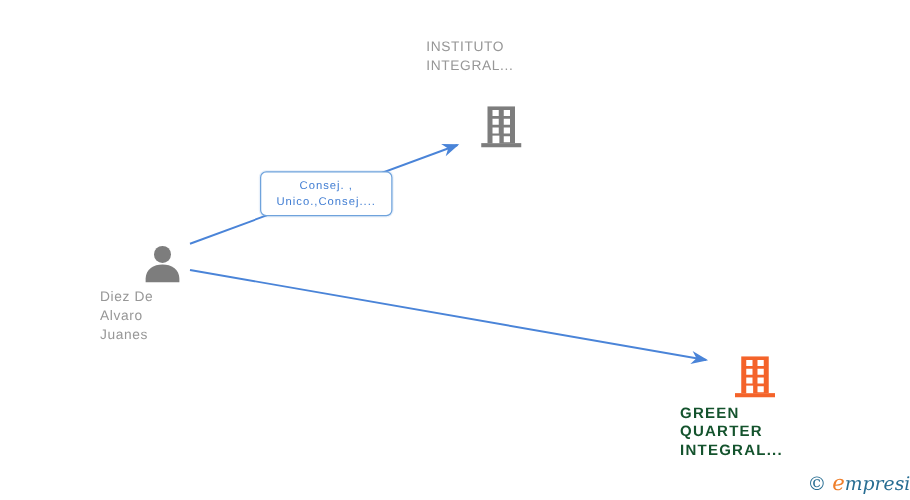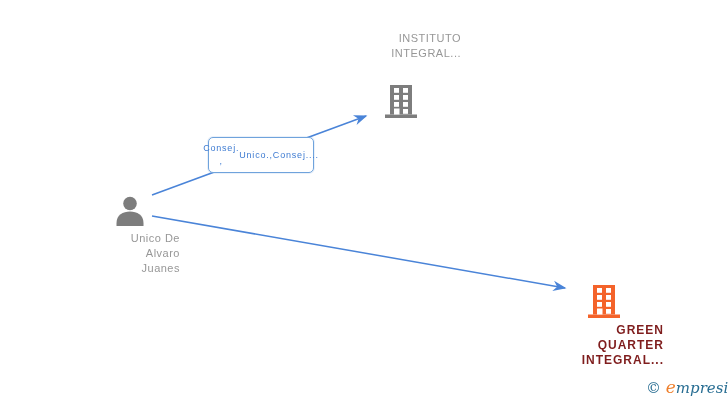--- a/index.html
+++ b/index.html
@@ -2,30 +2,30 @@
 <html><head>
 <meta charset="utf-8">
 <style>
   html,body{margin:0;padding:0;background:#fff;}
   .stage{
     position:relative;width:728px;height:400px;background:#ffffff;overflow:hidden;
     font-family:"Liberation Sans", sans-serif;
   }
   svg.edges{position:absolute;left:0;top:0;pointer-events:none;}
   .node-label{
-    position:absolute;text-align:right;color:#979797;font-size:11px;
+    position:absolute;text-align:left;color:#979797;font-size:11px;
     letter-spacing:.5px;line-height:15px;white-space:nowrap;
   }
   .node-label span{display:block;}
-  .node-label.accent-name{color:#7f1d1d;font-weight:bold;font-size:12px;letter-spacing:1px;line-height:15px;}
+  .node-label.accent-name{color:#14532d;font-weight:bold;font-size:12px;letter-spacing:1px;line-height:15px;}
   .node-icon{position:absolute;color:#7d7d7d;}
   .node-icon.orange{color:#f4632a;}
   .rel-box{
     position:absolute;background:#ffffff;border:1px solid #6fa3dc;border-radius:5px;
-    display:flex;flex-direction:row;justify-content:center;align-items:center;
+    display:flex;flex-direction:column;justify-content:center;align-items:center;
     color:#3f7cd2;font-size:9px;letter-spacing:.8px;line-height:13px;text-align:center;
     box-shadow:0 0 0 1px rgba(111,163,220,.15);
   }
   .watermark{
     position:absolute;left:646px;top:377px;width:82px;
     font-family:"DejaVu Serif", serif;font-style:italic;font-size:15px;
     color:#276d92;white-space:nowrap;
   }
   .watermark .brand-e{color:#ef7f2b;font-size:17px;}
 </style>
@@ -65,21 +65,21 @@
     </svg>
   </div>
 
   <div class="node-icon" style="left:114px;top:196px;">
     <svg viewBox="0 0 32 30" width="32" height="30" fill="currentColor">
       <circle cx="16" cy="7.5" r="6.8"></circle>
       <path d="M2.5,30 L2.5,27 C2.5,19 9,15.5 16,15.5 C23,15.5 29.5,19 29.5,27 L29.5,30 Z"></path>
     </svg>
   </div>
   <div class="node-label" style="left:80px;top:231px;width:100px;">
-    <span>Unico De</span>
+    <span>Diez De</span>
     <span>Alvaro</span>
     <span>Juanes</span>
   </div>
 
   <div class="node-icon orange" style="left:587px;top:285px;">
     <svg viewBox="0 0 34 33" width="34" height="33" fill="currentColor">
       <rect x="1" y="29.5" width="32" height="3.5"></rect>
       <rect x="6" y="0" width="22" height="29.5"></rect>
       <g fill="#ffffff">
         <rect x="10" y="3" width="5" height="4.8"></rect>

